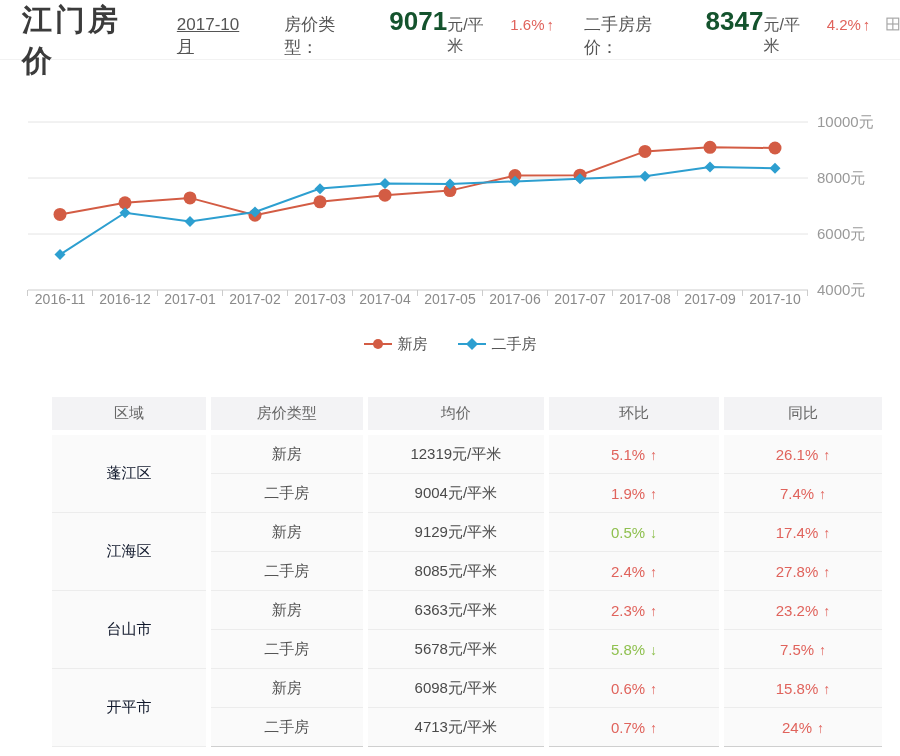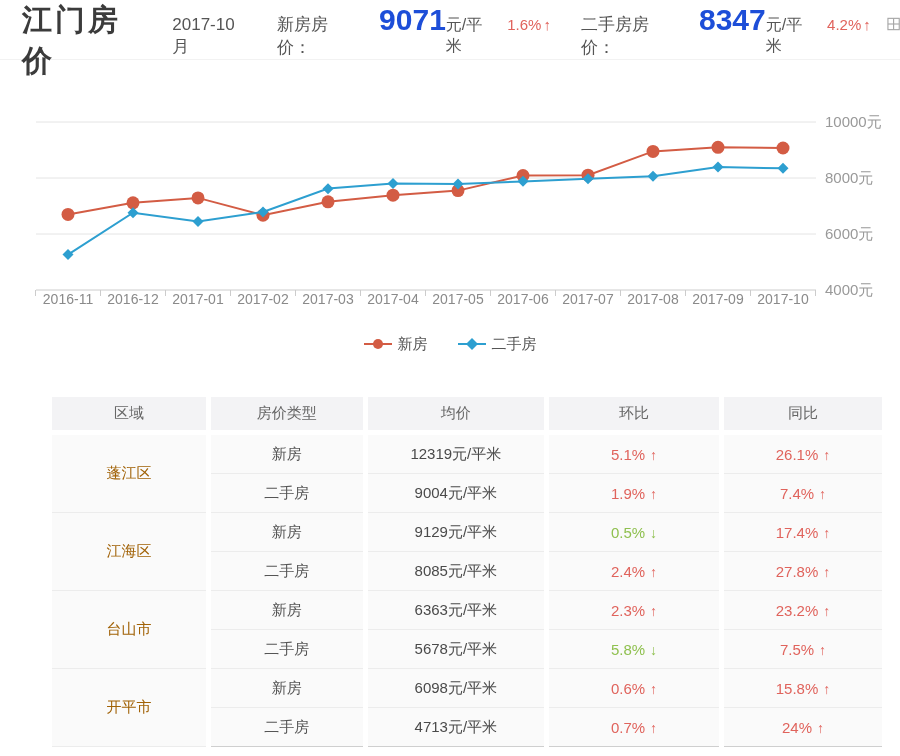--- a/index.html
+++ b/index.html
@@ -5,60 +5,60 @@
   * { margin:0; padding:0; box-sizing:border-box; }
   html,body { width:900px; height:756px; background:#fff; overflow:hidden;
               font-family:"Liberation Sans","DejaVu Sans",sans-serif; }
   .page { position:relative; width:900px; height:756px; background:#fff; }
 
   
   .topbar { position:absolute; left:0; top:0; width:900px; height:60px;
             display:flex; align-items:baseline; padding-left:14px;
             border-bottom:1px solid #f2f2f2; background:#fff; }
   .page-title { font-size:30px; font-weight:bold; color:#3b3b3b; letter-spacing:3px;margin-left:8px; }
-  .period { font-size:17px; color:#555; margin-left:26px; }
+  .period { font-size:17px; color:#555; margin-left:26px;text-decoration:underline; }
   .stat-label { font-size:17px; color:#555; margin-left:30px; }
-  .stat-value { font-size:30px; font-weight:bold; color:#1d4ed8; margin-left:22px; }
+  .stat-value { font-size:26px; font-weight:bold; color:#14532d; margin-left:22px; }
   .stat-unit { font-size:16px; color:#555; margin-left:0; }
   .stat-change { font-size:15px; color:#e0635c; margin-left:12px; }
   .stat-arrow { font-size:15px; color:#e0635c; margin-left:2px; }
   .grid-icon { margin-left:16px; position:relative; top:1px; }
 
   
-  .chart-wrap { position:absolute; left:0; top:70px; width:900px; height:250px;padding-left:8px; }
+  .chart-wrap { position:absolute; left:0; top:70px; width:900px; height:250px; }
   .legend { position:absolute; left:0; top:332px; width:900px; height:24px;
             display:flex; justify-content:center; align-items:center; gap:30px; }
   .legend-item { display:flex; align-items:center; gap:6px; cursor:pointer; }
   .legend-item span { font-size:15px; color:#555; }
 
   
   .price-table { position:absolute; left:47px; top:397px; width:840px;
                  border-collapse:separate; border-spacing:5px 0; table-layout:fixed; }
   .price-table th { height:38px; background:#f3f3f5; color:#666; font-weight:normal;
                     font-size:15px; text-align:center; border-bottom:5px solid #fff; }
   .price-table td { height:39px; background:#fafafa; font-size:15px; text-align:center;
                     color:#555; border-bottom:1px solid #ececec; }
   .price-table tr:last-child td { border-bottom:1px solid #cfcfcf; }
-  .price-table td.region { color:#a16207; }
+  .price-table td.region { color:#0f172a; }
   .price-table td.price { color:#4a4a4a; }
   .pct-up { color:#e0635c; }
   .pct-down { color:#8fc04f; }
   .arrow { margin-left:5px; font-size:14px; }
   col.c1{width:152px;} col.c2{width:150px;} col.c3{width:174px;} col.c4{width:168px;} col.c5{width:156px;}
 </style>
 </head>
 <body>
 
 <div class="page">
 
   <div class="topbar">
     <span class="page-title">江门房价</span>
     <span class="period">2017-10月</span>
 
-    <span class="stat-label">新房房价：</span>
+    <span class="stat-label">房价类型：</span>
     <span class="stat-value">9071</span>
     <span class="stat-unit">元/平米</span>
     <span class="stat-change">1.6%</span>
     <span class="stat-arrow">↑</span>
 
     <span class="stat-label">二手房房价：</span>
     <span class="stat-value">8347</span>
     <span class="stat-unit">元/平米</span>
     <span class="stat-change">4.2%</span>
     <span class="stat-arrow">↑</span>

